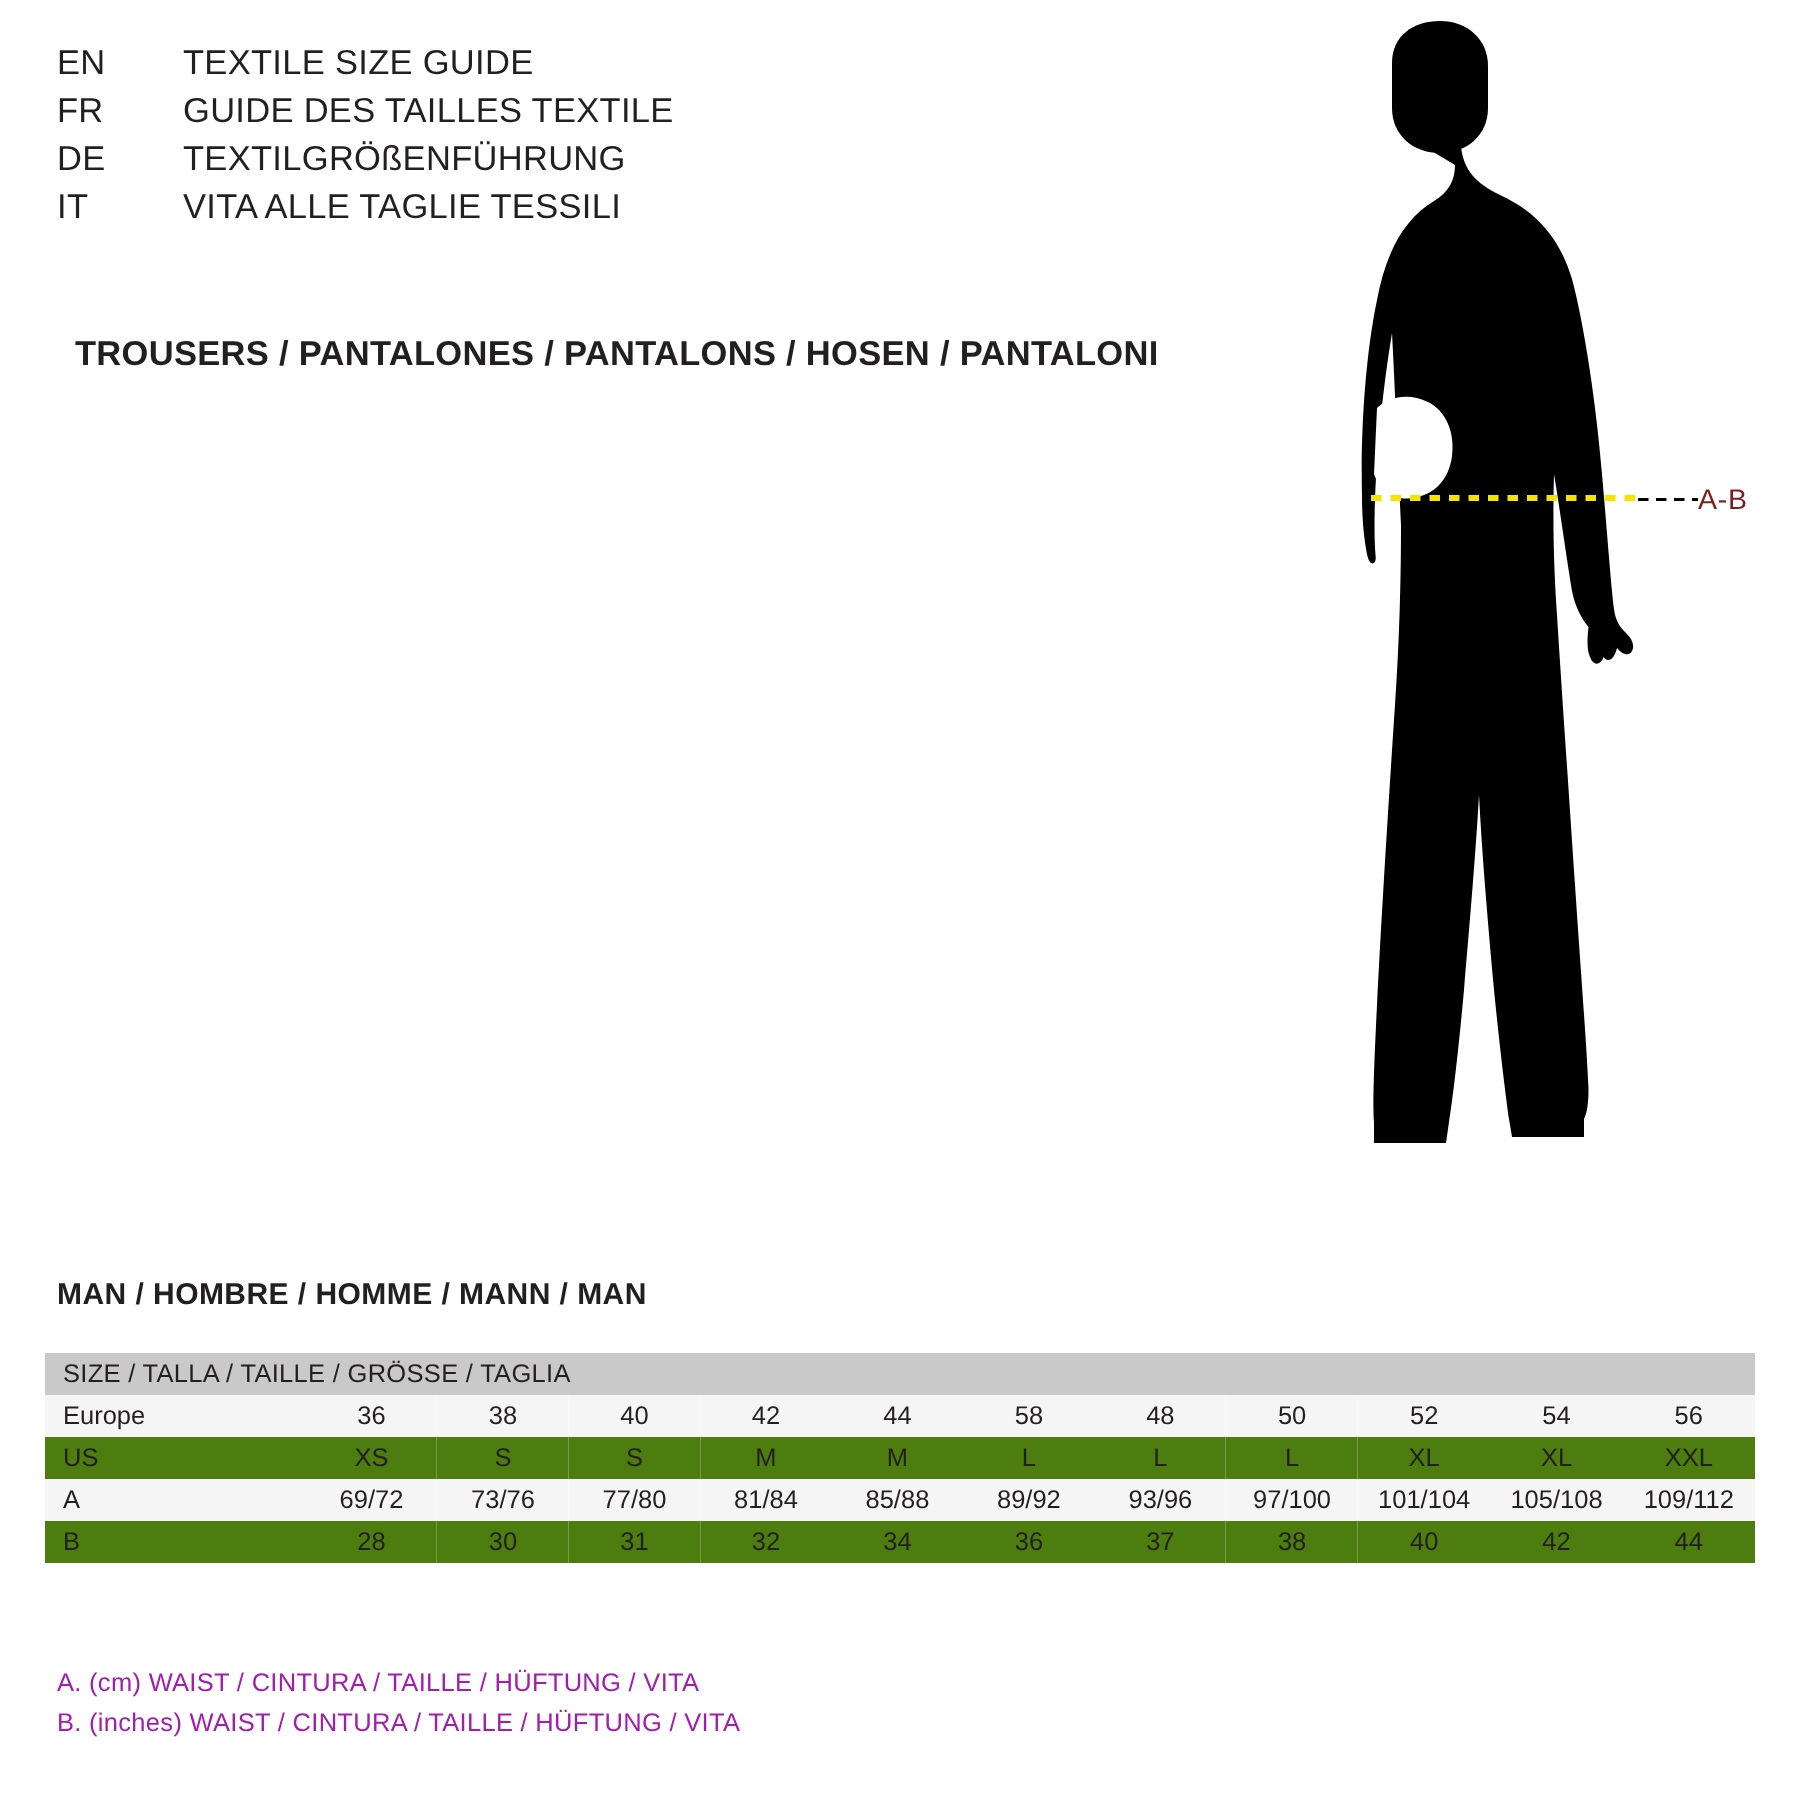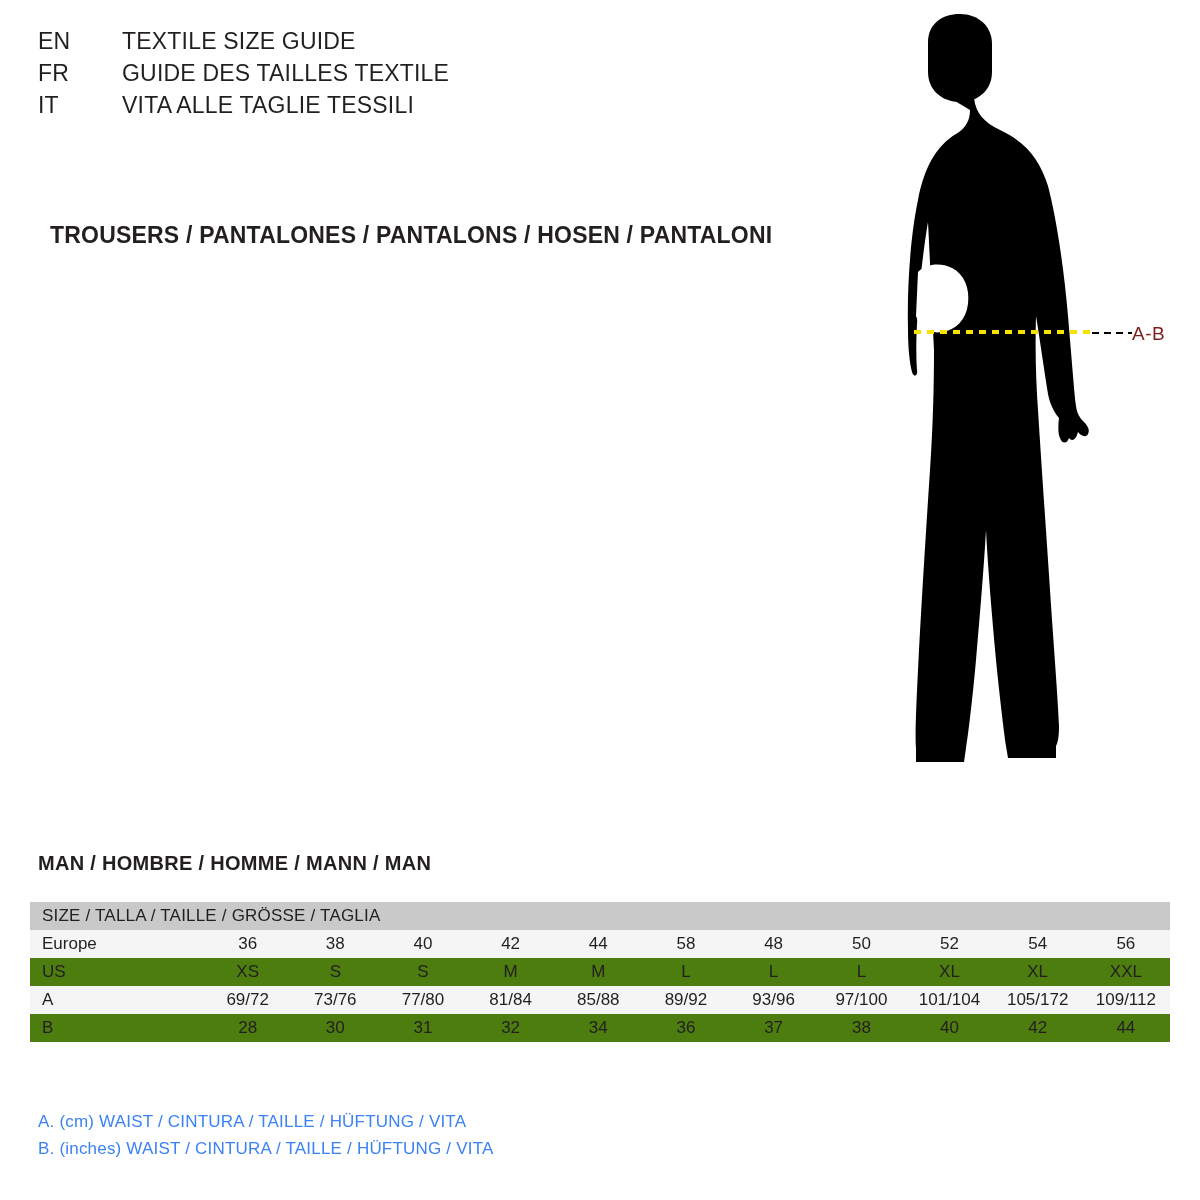--- a/index.html
+++ b/index.html
@@ -121,35 +121,39 @@
     width: 89px;
   }
 
   
   #footnotes {
     position: absolute;
     left: 38px;
     top: 1108px;
     font-size: 17px;
     line-height: 27px;
-    color: #3b82f6;
+    color: #a21caf;
     letter-spacing: 0.2px;
   }
 </style>
 </head>
 <body>
 
 <div id="lang-block">
   <div class="lang-row">
     <span class="lang-code">EN</span>
     <span class="lang-text">TEXTILE SIZE GUIDE</span>
   </div>
   <div class="lang-row">
     <span class="lang-code">FR</span>
     <span class="lang-text">GUIDE DES TAILLES TEXTILE</span>
+  </div>
+  <div class="lang-row">
+    <span class="lang-code">DE</span>
+    <span class="lang-text">TEXTILGRÖßENFÜHRUNG</span>
   </div>
   <div class="lang-row">
     <span class="lang-code">IT</span>
     <span class="lang-text">VITA ALLE TAGLIE TESSILI</span>
   </div>
 </div>
 
 <div id="garment-title">TROUSERS / PANTALONES / PANTALONS / HOSEN / PANTALONI</div>
 
 <div id="figure-area">
@@ -250,21 +254,21 @@
       <td class="label-cell">A</td>
       <td class="val-cell">69/72</td>
       <td class="val-cell">73/76</td>
       <td class="val-cell">77/80</td>
       <td class="val-cell">81/84</td>
       <td class="val-cell">85/88</td>
       <td class="val-cell">89/92</td>
       <td class="val-cell">93/96</td>
       <td class="val-cell">97/100</td>
       <td class="val-cell">101/104</td>
-      <td class="val-cell">105/172</td>
+      <td class="val-cell">105/108</td>
       <td class="val-cell">109/112</td>
     </tr>
 
     <tr class="row-alt">
       <td class="label-cell">B</td>
       <td class="val-cell">28</td>
       <td class="val-cell">30</td>
       <td class="val-cell">31</td>
       <td class="val-cell">32</td>
       <td class="val-cell">34</td>

